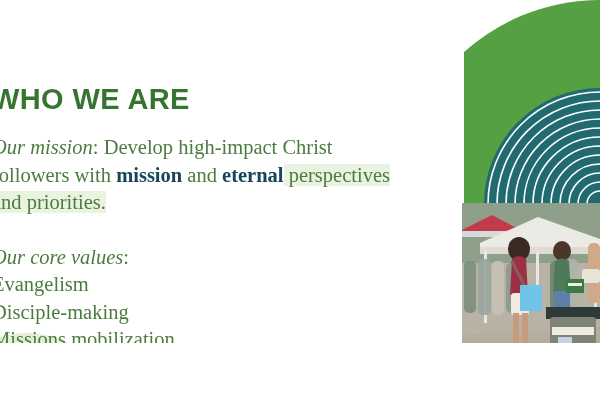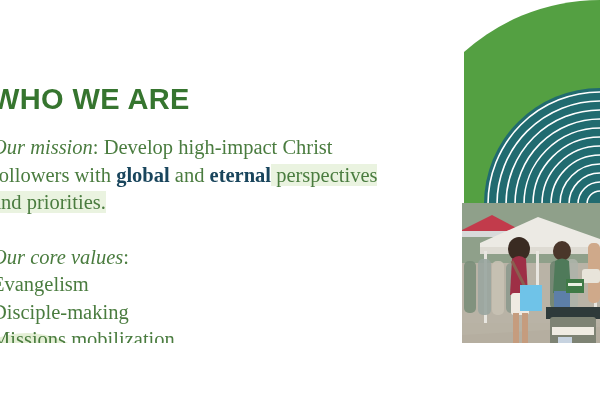--- a/index.html
+++ b/index.html
@@ -213,21 +213,21 @@
         <rect x="104" y="76" width="18" height="14" fill="#3f7a46"></rect>
         <rect x="106" y="80" width="14" height="3" fill="#e9f0e2"></rect>
       </g>
     </svg>
   </div>
 
   <div class="text-block">
     <h1 class="slide-title">WHO WE ARE</h1>
 
     <p class="mission-para">
-      <span class="lead">Our mission</span><span class="roman">: </span><span class="roman">Develop high-impact Christ followers with </span><span class="accent">global</span><span class="roman"> and </span><span class="accent">eternal</span><span class="roman hl"> perspectives and priorities.</span>
+      <span class="lead">Our mission</span><span class="roman">: </span><span class="roman">Develop high-impact Christ followers with </span><span class="accent">mission</span><span class="roman"> and </span><span class="accent">eternal</span><span class="roman hl"> perspectives and priorities.</span>
     </p>
 
     <p class="values-head">
       <span>Our core values</span><span class="roman">:</span>
     </p>
 
     <ul class="values-list">
       <li>Evangelism</li>
       <li>Disciple-making</li>
       <li>Missions mobilization</li>

